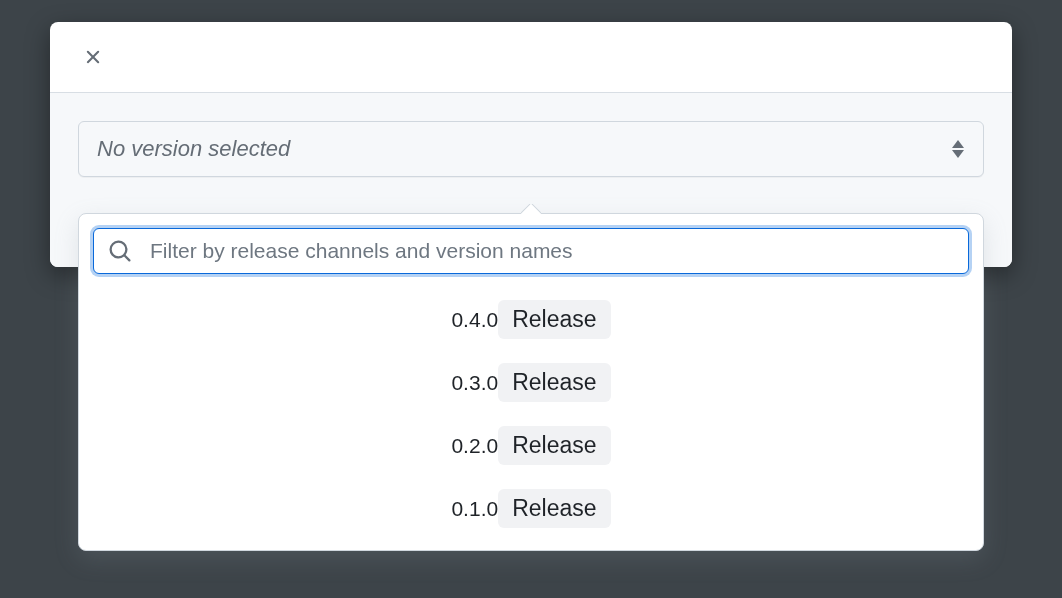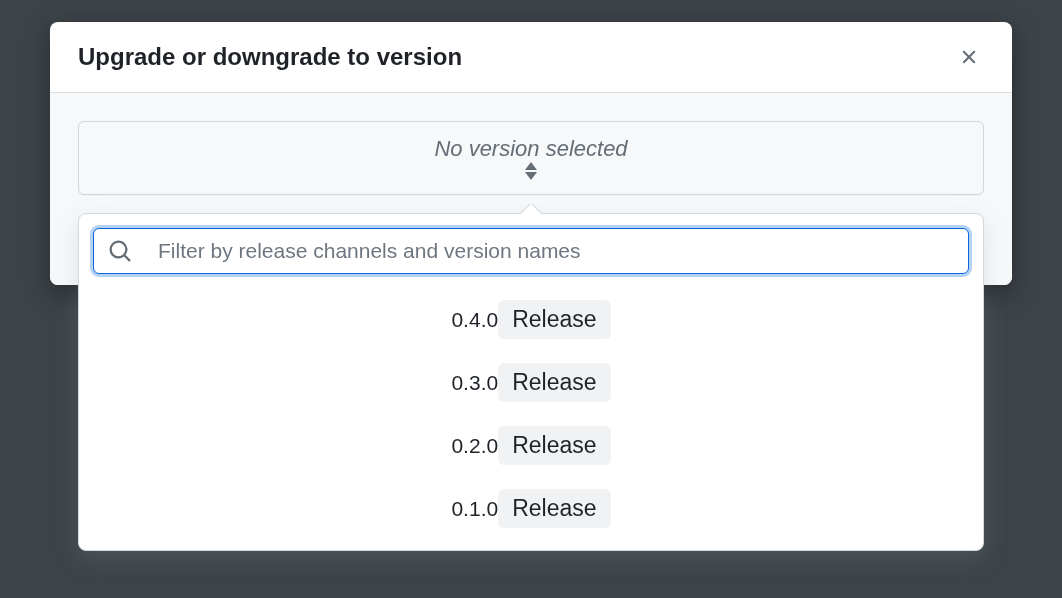--- a/index.html
+++ b/index.html
@@ -59,21 +59,20 @@
     .version-select {
       background: #f6f8fa;
       border: 1px solid #d0d7de;
       border-radius: 6px;
       padding: 14px 18px;
       display: flex;
       align-items: center;
       justify-content: space-between;
       cursor: pointer;
       box-shadow: 0 1px 0 rgba(27,31,36,0.04);
-      flex-direction: column;
     }
     .version-select-text {
       font-size: 22px;
       font-style: italic;
       color: #656d76;
     }
     .sort-icon {
       color: #656d76;
       display: flex;
       flex-direction: column;
@@ -113,21 +112,21 @@
       height: 16px;
       background: #fff;
       border: 1px solid #d0d7de;
     }
     .search-wrap {
       padding: 14px 14px 10px 14px;
     }
     .search-box {
       display: flex;
       align-items: center;
-      gap: 26px;
+      gap: 18px;
       border: 1px solid #0969da;
       border-radius: 6px;
       padding: 10px 14px;
       box-shadow: 0 0 0 3px rgba(9,105,218,0.3);
       background: #fff;
     }
     .search-box svg {
       width: 24px;
       height: 24px;
       color: #656d76;
@@ -164,21 +163,20 @@
       font-size: 23px;
       padding: 6px 14px;
       border-radius: 6px;
     }
   </style>
 </head>
 <body>
 
 <div class="modal">
   <div class="modal-header">
-    <h2 class="modal-title">Upgrade or downgrade to version</h2>
     <button class="close-btn">
       <svg viewBox="0 0 16 16" fill="currentColor">
         <path d="M3.72 3.72a.75.75 0 0 1 1.06 0L8 6.94l3.22-3.22a.75.75 0 1 1 1.06 1.06L9.06 8l3.22 3.22a.75.75 0 1 1-1.06 1.06L8 9.06l-3.22 3.22a.75.75 0 0 1-1.06-1.06L6.94 8 3.72 4.78a.75.75 0 0 1 0-1.06Z"></path>
       </svg>
     </button>
   </div>
   <div class="modal-body">
     <div class="version-select">
       <span class="version-select-text">No version selected</span>
       <span class="sort-icon">

